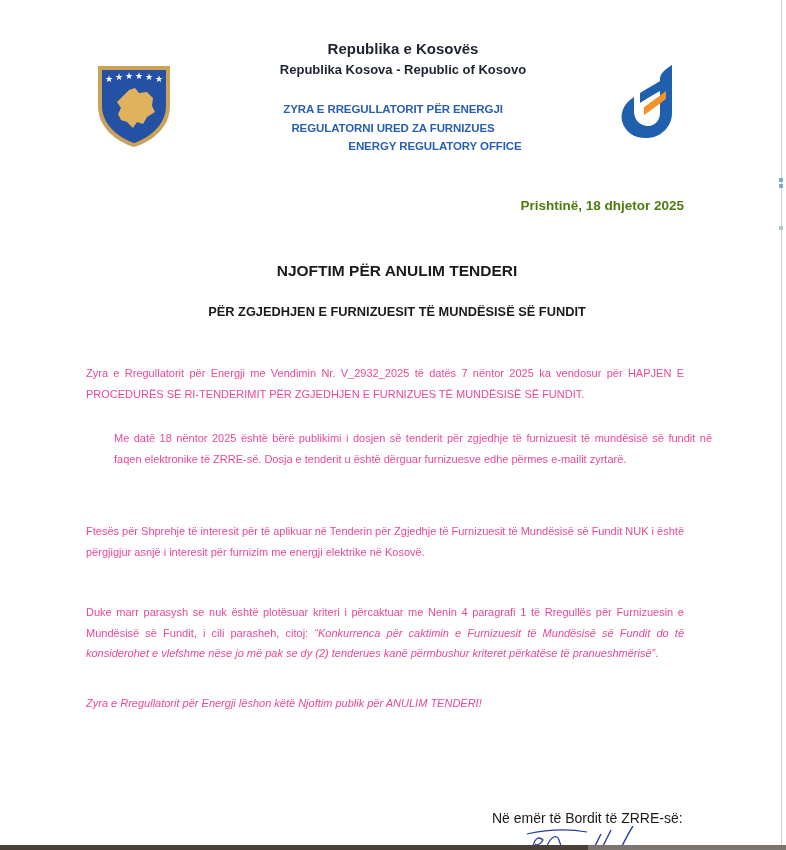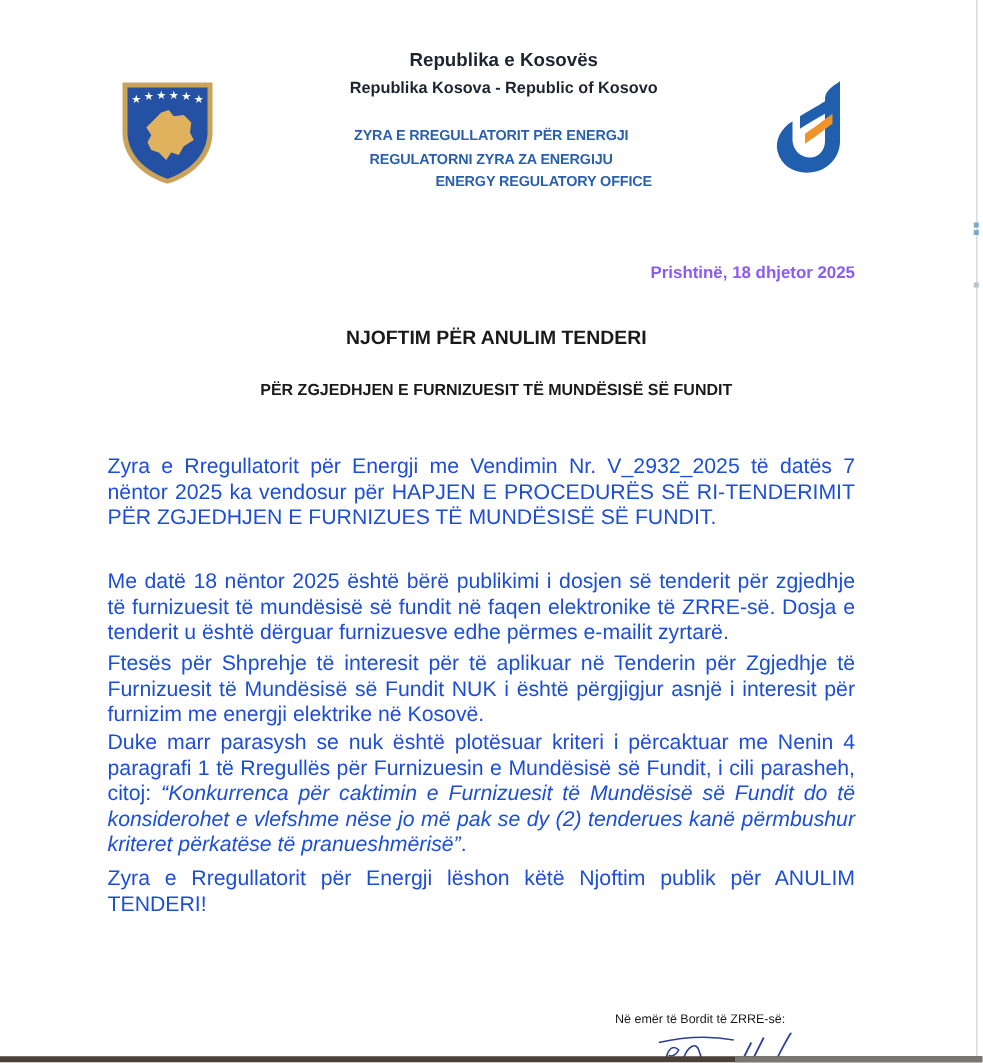--- a/index.html
+++ b/index.html
@@ -19,34 +19,34 @@
     .ero-logo { position: absolute; left: 620px; top: 63px; width: 54px; height: 76px; }
 
     .hdr-title { position: absolute; left: 0; width: 786px; text-align: center; font-weight: bold; color: #1d2430; }
     .h1 { top: 40px; font-size: 15px; left: 0px; padding-left: 10px; }
     .h2 { top: 62px; font-size: 13px; left: 0px; padding-left: 10px; }
     .org { position: absolute; width: 786px; text-align: center; font-weight: bold; color: #2a5fb0; font-size: 11.5px; letter-spacing: -0.1px; }
     .o1 { top: 103px; }
     .o2 { top: 122px; }
     .o3 { top: 140px; margin-left: 42px; }
 
-    .date { position: absolute; right: 102px; top: 210px; font-weight: bold; font-size: 13.5px; color: #8b5cf6; margin-left: 26px; }
+    .date { position: absolute; right: 102px; top: 198px; font-weight: bold; font-size: 13.5px; color: #4d7c0f; margin-left: 26px; }
     .title1 { position: absolute; left: 0; width: 786px; top: 262px; text-align: center; font-weight: bold; font-size: 15.5px; padding-left: 4px; }
     .title2 { position: absolute; left: 0; width: 786px; top: 304px; text-align: center; font-weight: bold; font-size: 12.8px; padding-left: 4px; }
 
-    .para { position: absolute; left: 86px; width: 598px; font-size: 17px; line-height: 20.5px; text-align: justify; color: #1d4ed8; }
+    .para { position: absolute; left: 86px; width: 598px; font-size: 11px; line-height: 20.5px; text-align: justify; color: #ec4899; }
     .p1 { top: 363px; }
-    .p2 { top: 455px; }
+    .p2 { top: 428px; margin-left: 28px; }
     .p3 { top: 521px; }
-    .p4 { top: 584px; }
-    .p5 { top: 693px; }
+    .p4 { top: 602px; }
+    .p5 { top: 693px; font-style: italic; }
     .u { }
     .quote { font-style: italic; }
 
-    .board { position: absolute; left: 492px; top: 810px; font-size: 10px; color: #1a1a1a; }
+    .board { position: absolute; left: 492px; top: 810px; font-size: 14px; color: #1a1a1a; }
     .signature { position: absolute; left: 525px; top: 826px; width: 120px; height: 22px; }
   </style>
 </head>
 <body>
 
 <div class="page">
 
   <svg class="emblem" viewBox="0 0 78 86">
     <path d="M3,4 L75,4 L75,44 C75,66 56,80 39,85 C22,80 3,66 3,44 Z" fill="#c9a35a"></path>
     <path d="M7,8 L71,8 L71,44 C71,63 54,76 39,81 C24,76 7,63 7,44 Z" fill="#2451a3"></path>
@@ -64,21 +64,21 @@
   <svg class="ero-logo" viewBox="0 0 54 76">
     <path d="M14,34 C4,40 0,50 2,58 C5,70 16,76 28,75 C42,74 52,63 52,50 L52,2 C46,6 40,10 40,16 L40,50 C40,57 35,63 28,63 C21,63 15,58 14,50 Z" fill="#1f5fae"></path>
     <path d="M20,40 L20,30 C26,26 34,22 40,18 L40,28 C33,32 26,36 20,40 Z" fill="#1f5fae"></path>
     <path d="M24,52 L24,44 C30,40 38,34 46,28 L46,36 C38,42 30,48 24,52 Z" fill="#f0932a"></path>
   </svg>
 
   <div class="hdr-title h1">Republika e Kosovës</div>
   <div class="hdr-title h2">Republika Kosova - Republic of Kosovo</div>
 
   <div class="org o1">ZYRA E RREGULLATORIT PËR ENERGJI</div>
-  <div class="org o2">REGULATORNI ZYRA ZA ENERGIJU</div>
+  <div class="org o2">REGULATORNI URED ZA FURNIZUES</div>
   <div class="org o3">ENERGY REGULATORY OFFICE</div>
 
   <div class="date">Prishtinë, 18 dhjetor 2025</div>
 
   <div class="title1">NJOFTIM PËR ANULIM TENDERI</div>
   <div class="title2">PËR ZGJEDHJEN E FURNIZUESIT TË MUNDËSISË SË FUNDIT</div>
 
   <div class="para p1">Zyra e Rregullatorit për Energji me Vendimin Nr. V_2932_2025 të datës 7 nëntor 2025 ka vendosur për HAPJEN E PROCEDURËS SË RI-TENDERIMIT PËR ZGJEDHJEN E FURNIZUES TË MUNDËSISË SË FUNDIT.</div>
   <div class="para p2">Me datë 18 nëntor 2025 është bërë publikimi i dosjen së tenderit për zgjedhje të furnizuesit të mundësisë së fundit në faqen elektronike të ZRRE-së. Dosja e tenderit u është dërguar furnizuesve edhe përmes e-mailit zyrtarë.</div>
   <div class="para p3"><span>Ftesës për Shprehje të interesit për të aplikuar në Tenderin për Zgjedhje të Furnizuesit të Mundësisë së Fundit </span><span class="u">NUK</span><span> i është përgjigjur asnjë i interesit për furnizim me energji elektrike në Kosovë.</span></div>

